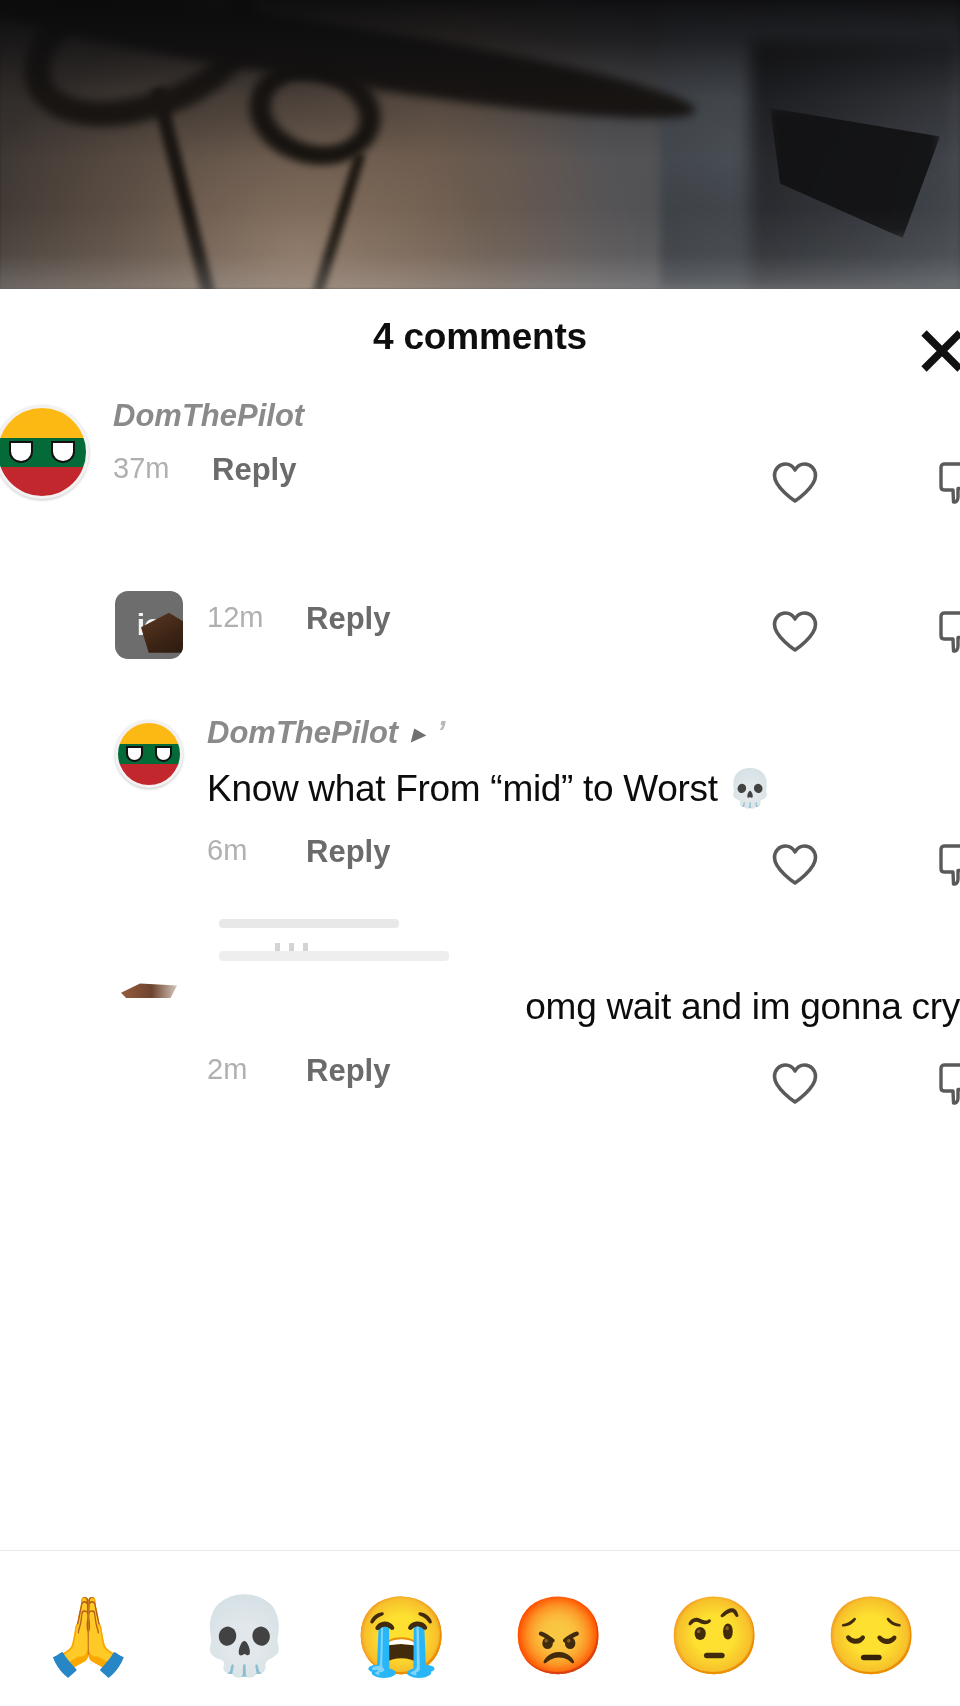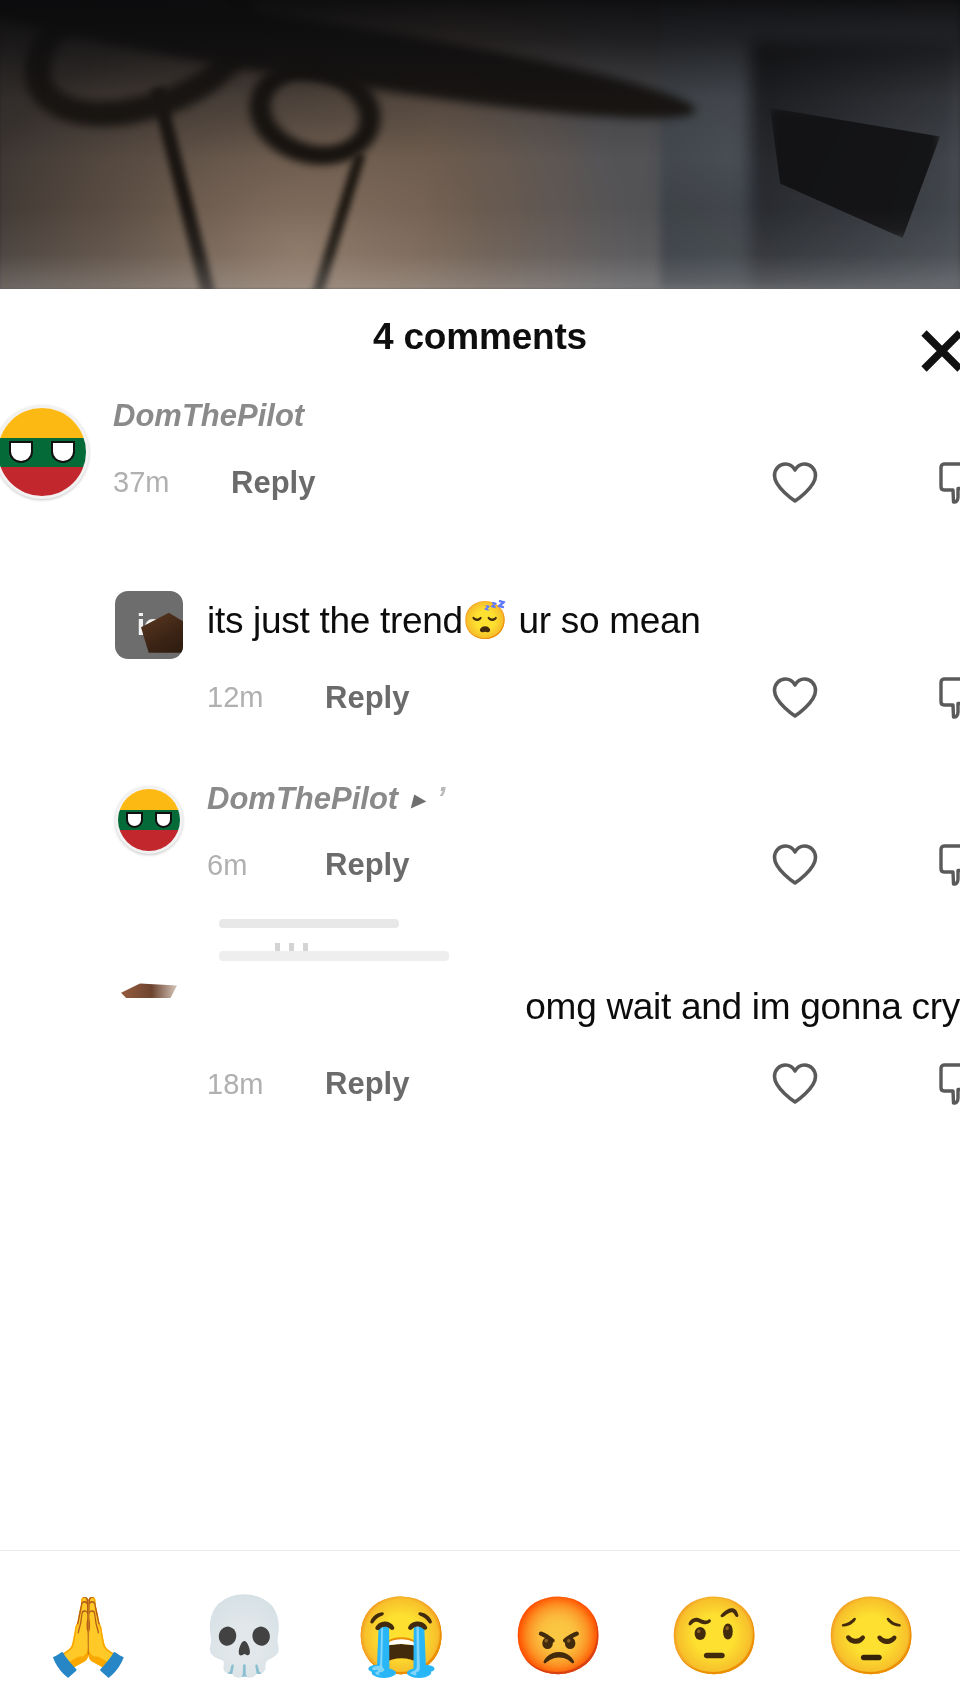--- a/index.html
+++ b/index.html
@@ -280,34 +280,33 @@
     line-height: 1.62;
     margin-top: 6px;
     letter-spacing: -0.3px;
     white-space: nowrap;
   }
   .c-text.wrap { white-space: normal; max-width: 600px; }
   .c-text .emo { font-size: 36px; }
 
   .c-actions {
     display: flex;
-    align-items: center;
     margin-top: 16px;
     height: 62px;
   }
   .c-time {
     font-size: 29px;
     color: #b0b0b0;
     min-width: 86px;
   }
   .c-reply {
     font-size: 31px;
     font-weight: bold;
     color: #6b6b6b;
-    margin-left: 32px;
+    margin-left: 13px;
   }
   .c-icons {
     margin-left: auto;
     display: flex;
     align-items: center;
     gap: 112px;
     padding-right: 0;
     transform: translateX(28px);
   }
   .icon-btn { width: 54px; height: 54px; display: flex; align-items: center; justify-content: center; }
@@ -419,21 +418,20 @@
       </div>
 
       <div class="comment lvl1 c2">
         <div class="avatar sm">
           <div class="sq-avatar">
             <span class="label">io</span>
             <span class="hair"></span>
           </div>
         </div>
         <div class="comment-body">
-          <div class="c-text">its just the trend😴 ur so mean</div>
           <div class="c-actions">
             <span class="c-time">12m</span>
             <span class="c-reply">Reply</span>
             <span class="c-icons">
               <span class="icon-btn">
                 <svg width="48" height="44" viewBox="0 0 48 44" aria-hidden="true">
                   <path d="M24 40 C24 40 3.5 26.5 3.5 14.5 C3.5 7.6 8.6 3 14.4 3 C18.6 3 22 5.4 24 9 C26 5.4 29.4 3 33.6 3 C39.4 3 44.5 7.6 44.5 14.5 C44.5 26.5 24 40 24 40 Z" fill="none" stroke="#5a5a5a" stroke-width="3.6" stroke-linejoin="round"></path>
                 </svg>
               </span>
               <span class="icon-btn">
@@ -456,20 +454,21 @@
             <div class="eye l"></div>
               <div class="eye r"></div>
           </div>
         </div>
         <div class="comment-body">
           <div class="c-username">
             <span>DomThePilot</span>
             <span class="reply-arrow">▸</span>
             <span class="reply-to">’</span>
           </div>
+          <div class="c-text wrap">Know what From “mid” to Worst 💀</div>
           <div class="c-actions">
             <span class="c-time">6m</span>
             <span class="c-reply">Reply</span>
             <span class="c-icons">
               <span class="icon-btn">
                 <svg width="48" height="44" viewBox="0 0 48 44" aria-hidden="true">
                   <path d="M24 40 C24 40 3.5 26.5 3.5 14.5 C3.5 7.6 8.6 3 14.4 3 C18.6 3 22 5.4 24 9 C26 5.4 29.4 3 33.6 3 C39.4 3 44.5 7.6 44.5 14.5 C44.5 26.5 24 40 24 40 Z" fill="none" stroke="#5a5a5a" stroke-width="3.6" stroke-linejoin="round"></path>
                 </svg>
               </span>
               <span class="icon-btn">
@@ -486,21 +485,21 @@
       <div class="comment lvl1 c4">
         <div class="avatar sm fading">
           <span class="ghost-line"></span>
           <span class="ghost-line2"></span>
           <span class="ghost-dots"></span>
           <span class="brow"></span>
         </div>
         <div class="comment-body">
           <div class="c-text">omg wait and im gonna cry</div>
           <div class="c-actions">
-            <span class="c-time">18m</span>
+            <span class="c-time">2m</span>
             <span class="c-reply">Reply</span>
             <span class="c-icons">
               <span class="icon-btn">
                 <svg width="48" height="44" viewBox="0 0 48 44" aria-hidden="true">
                   <path d="M24 40 C24 40 3.5 26.5 3.5 14.5 C3.5 7.6 8.6 3 14.4 3 C18.6 3 22 5.4 24 9 C26 5.4 29.4 3 33.6 3 C39.4 3 44.5 7.6 44.5 14.5 C44.5 26.5 24 40 24 40 Z" fill="none" stroke="#5a5a5a" stroke-width="3.6" stroke-linejoin="round"></path>
                 </svg>
               </span>
               <span class="icon-btn">
                 <svg width="46" height="46" viewBox="0 0 46 46" aria-hidden="true">
                   <path d="M6 4 L30 4 C33 4 35 6 34.5 9.5 L31.5 24 C31 27 29 28.5 26.5 28.5 L20 28.5 L20 37 C20 40.5 18 42.5 15.5 42 L15 30 L6 30 C4 30 3 28.5 3 26.5 L3 7.5 C3 5.5 4 4 6 4 Z" fill="none" stroke="#5a5a5a" stroke-width="3.4" stroke-linejoin="round"></path>

